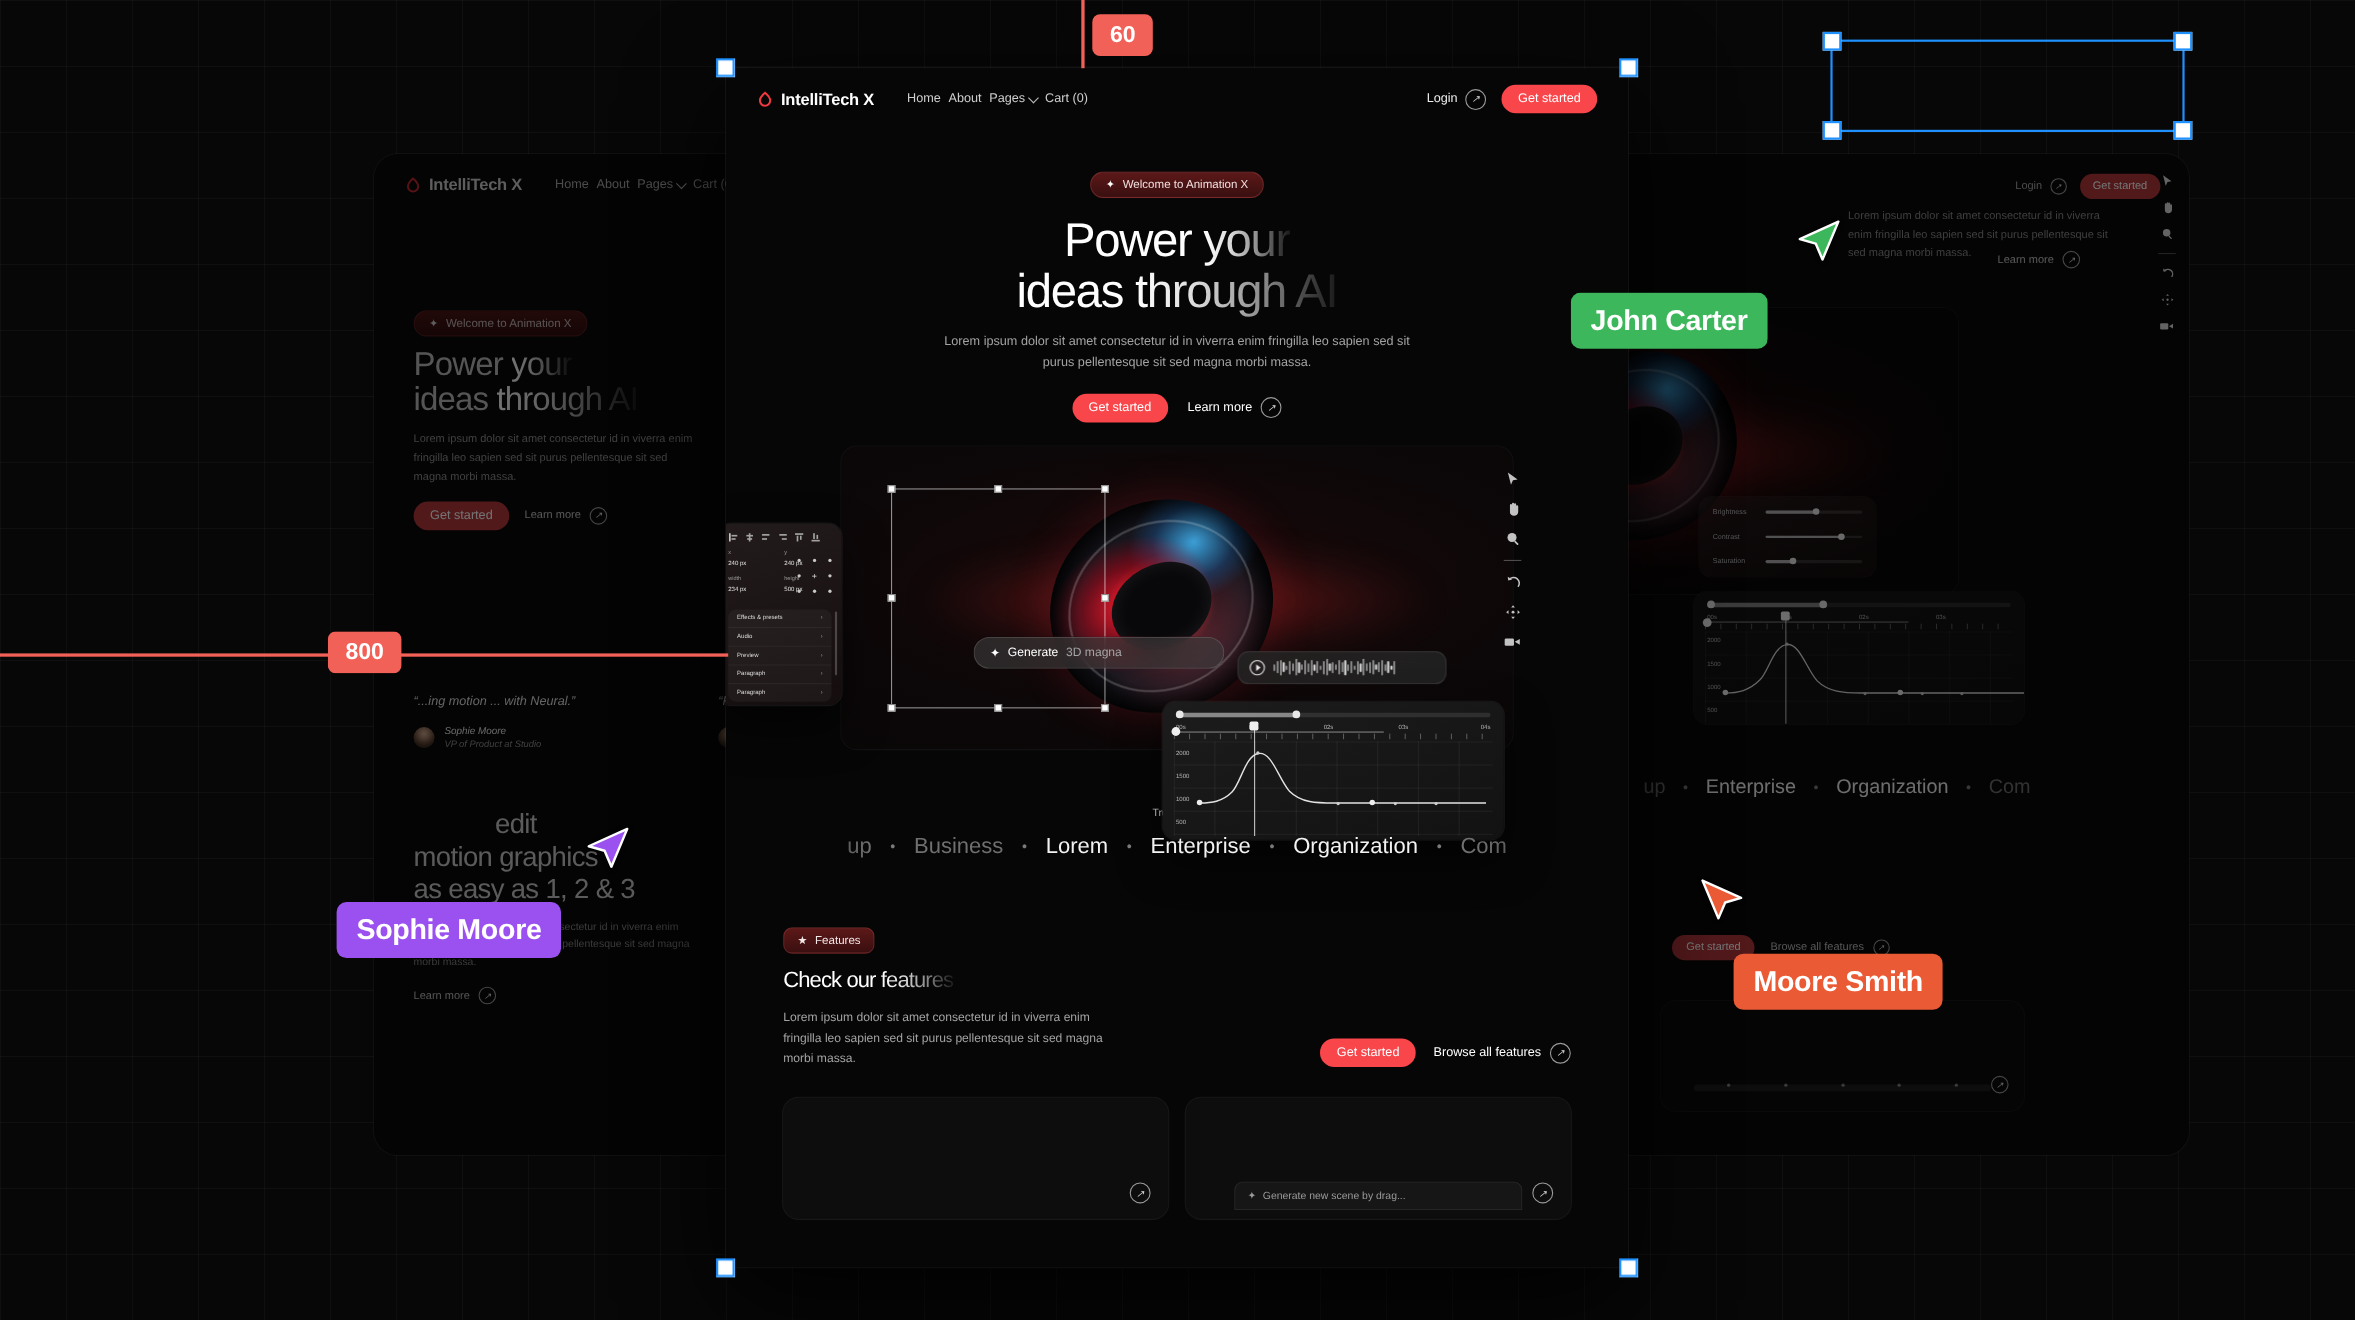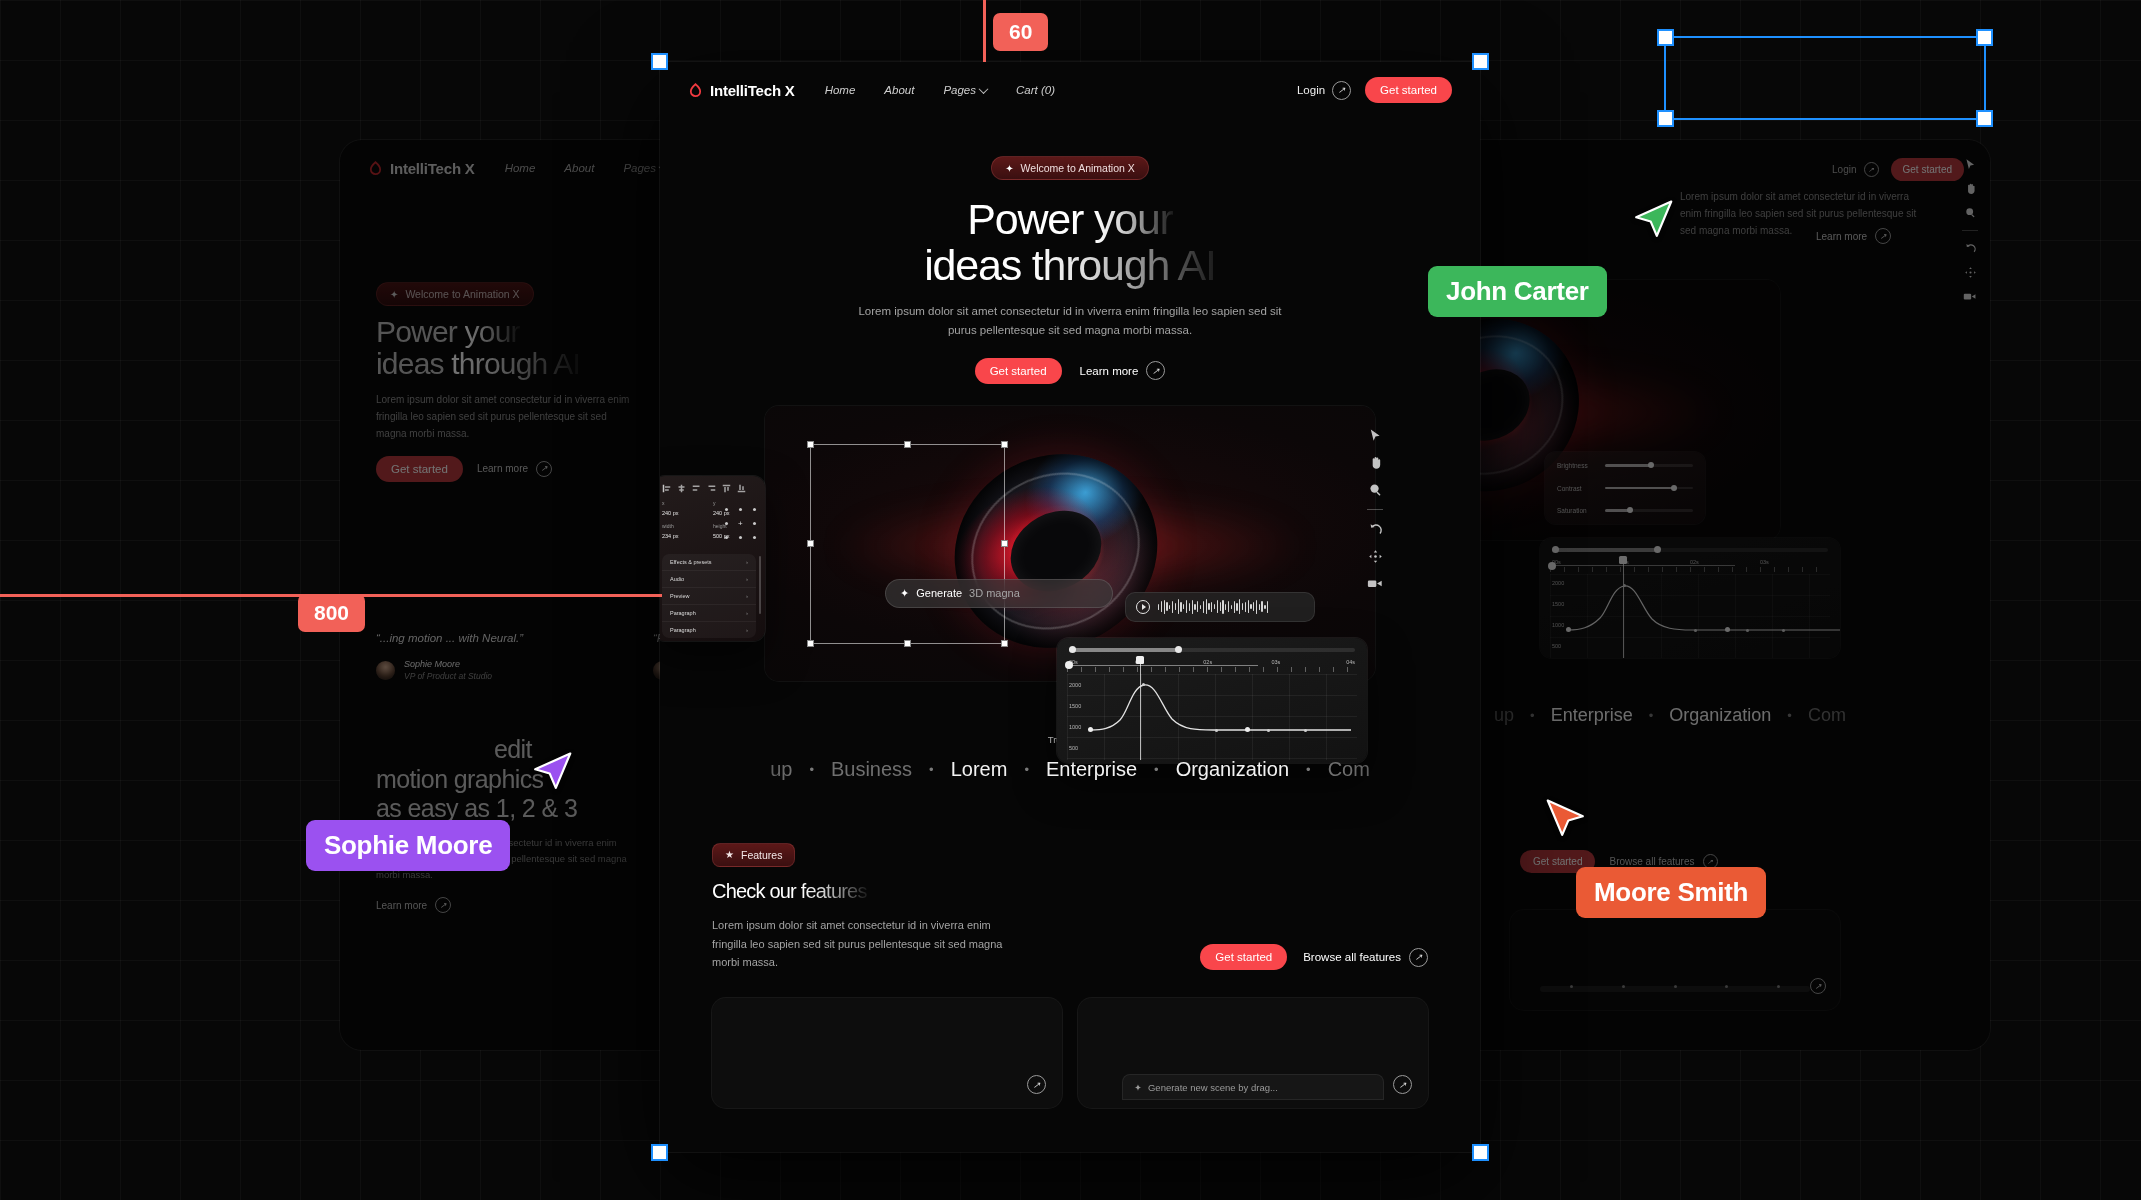--- a/index.html
+++ b/index.html
@@ -39,21 +39,21 @@
     background:#060606; border-radius:6px;
     box-shadow:0 0 0 1px rgba(255,255,255,0.06), 0 30px 90px rgba(0,0,0,0.85);
     z-index:12;
   }
 
   
   .nav { display:flex; align-items:center; height:56px; padding:0 28px; gap:18px; }
   .brand { display:flex; align-items:center; gap:7px; font-size:15px; font-weight:700; color:#fff; letter-spacing:-.2px; }
   .logo-mark { width:15px; height:15px; position:relative; }
   .logo-mark svg { display:block; }
-  .navlinks { display:flex; gap:29px; margin-left:12px;font-style:italic; }
+  .navlinks { display:flex; gap:7px; margin-left:12px; }
   .navlink { font-size:11.5px; color:#cfcfcf; display:flex; align-items:center; gap:4px; }
   .chev { width:7px; height:7px; border-right:1.3px solid #bdbdbd; border-bottom:1.3px solid #bdbdbd;
           transform:rotate(45deg) translate(-1px,-1px); }
   .nav-right { margin-left:auto; display:flex; align-items:center; gap:14px; }
   .login { font-size:11.5px; color:#eee; display:flex; align-items:center; gap:7px; }
   .circ-arrow { width:19px; height:19px; border-radius:50%; border:1px solid #9a9a9a;
                 display:flex; align-items:center; justify-content:center; font-size:9px; color:#ddd; }
   .btn-red { background:#f9464b; color:#fff; font-size:11.5px; font-weight:500;
              padding:7px 15px; border-radius:999px; white-space:nowrap; }
 
@@ -394,21 +394,21 @@
           <span>
             <span class="testi-name" style="display:block">John Carter</span>
             <span class="testi-role" style="display:block">VP of Growth at Company</span>
           </span>
         </div>
       </div>
     </div>
 
     <div class="bl-sec2">
       <h3>
-        <span style="margin-left:118px">edit</span><br>
+        <span style="margin-left:74px">edit</span><br>
         <span>motion graphics</span><br>
         <span>as easy as 1, 2 &amp; 3</span>
       </h3>
       <p>Lorem ipsum dolor sit amet consectetur id in viverra enim fringilla leo sapien sed sit purus pellentesque sit sed magna morbi massa.</p>
       <div style="margin-top:14px">
         <span class="link-arrow" style="font-size:10px;color:#bdbdbd">
           <span>Learn more</span>
           <i class="circ-arrow" style="width:16px;height:16px;font-size:8px">↗</i>
         </span>
       </div>
@@ -876,21 +876,21 @@
     <i class="hnd" style="left:-9px;top:-9px"></i>
     <i class="hnd" style="right:-9px;top:-9px"></i>
     <i class="hnd" style="left:-9px;bottom:-9px"></i>
     <i class="hnd" style="right:-9px;bottom:-9px"></i>
   </div>
 
   <i class="measure-v" style="left:983px; top:0; height:62px;"></i>
   <span class="measure-badge" style="left:993px; top:13px;">60</span>
 
   <i class="measure-h" style="left:0; top:594px; width:662px;"></i>
-  <span class="measure-badge" style="left:298px; top:594px;">800</span>
+  <span class="measure-badge" style="left:298px; top:574px;">800</span>
 
   <div class="sel-frame" style="left:1664px; top:36px; width:322px; height:84px;">
     <i class="hnd tl"></i>
     <i class="hnd tr"></i>
     <i class="hnd bl"></i>
     <i class="hnd br"></i>
   </div>
 
   <div class="cursor" style="left:1630px; top:196px;">
     <svg width="44" height="44" viewBox="0 0 32 32">

